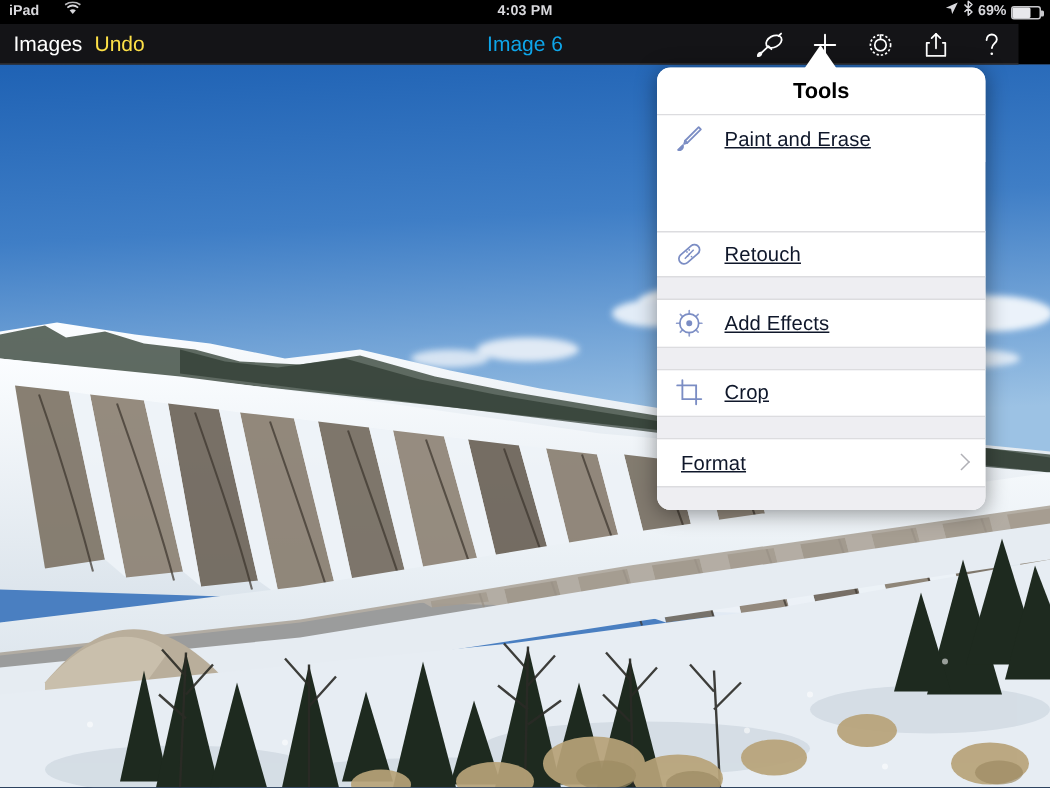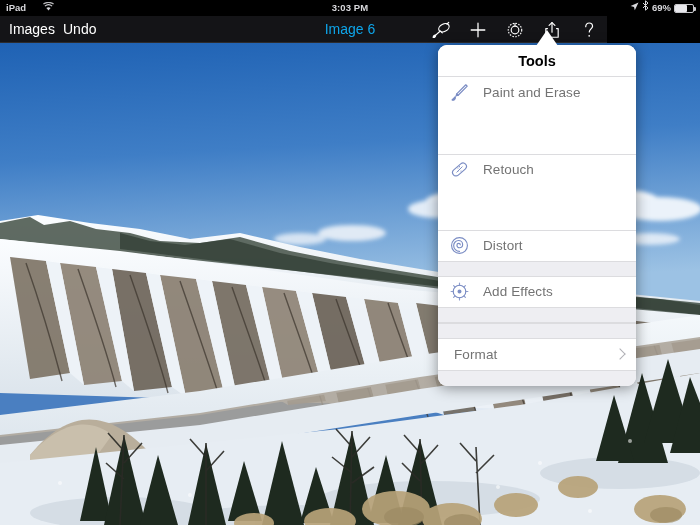--- a/index.html
+++ b/index.html
@@ -48,50 +48,50 @@
   }
   .batt::after {
     content: ""; position: absolute; right: -3px; top: 2.5px;
     width: 2px; height: 4px; background: #c8c8cc; border-radius: 0 1px 1px 0;
   }
   .batt > i { display: block; height: 100%; background: #e8e8ec; width: 69%; border-radius: 1px; }
 
   
   #toolbar {
     position: absolute; left: 0; top: 16px;
-    width: 607px; height: 27px;
+    width: 679px; height: 27px;
     background: #141417;
     z-index: 30;
   }
   #toolbar::after {
     content: ""; position: absolute; left: 0; bottom: 0; width: 100%; height: 1px;
     background: rgba(255,255,255,.10);
   }
   .tb-text {
     position: absolute; top: 0; height: 27px; line-height: 27px;
     font-size: 14px; color: #ffffff;
   }
   #btn-images { left: 9px; }
-  #btn-undo { left: 63px; color: #ffffff; }
+  #btn-undo { left: 63px; color: #fde047; }
   #doc-title {
     position: absolute; left: 0; width: 700px; top: 0; height: 27px; line-height: 27px;
     text-align: center; font-size: 14px; color: #0ea5e9;
   }
   #tb-icons {
     position: absolute; right: 8px; top: 0; height: 27px;
     display: flex; align-items: center; gap: 17px;
   }
   .tb-icon { width: 20px; height: 20px; display: block; color: #ffffff; cursor: pointer; }
   .tb-icon svg { display: block; width: 20px; height: 20px; }
 
   
   #popover {
     position: absolute;
     left: 438px; top: 45px;
-    width: 198px;
+    width: 219px;
     background: #ffffff;
     border-radius: 9px;
     z-index: 40;
     box-shadow: 0 2px 14px rgba(0,0,0,.42);
     overflow: hidden;
     font-size: 0;
   }
   #popover-arrow {
     position: absolute;
     left: 536px; top: 30px;
@@ -115,22 +115,23 @@
     background: #fff;
     padding-left: 11px;
     cursor: pointer;
   }
   .pop-row + .pop-row { border-top: 1px solid #dcdcdf; margin-top: 46px; }
   .pop-row .icon { width: 21px; height: 21px; flex: 0 0 21px; color: #7b8dc4; }
   .pop-row .icon svg { display: block; width: 21px; height: 21px; }
   .pop-row .label {
     margin-left: 13px;
     font-size: 13.5px;
-    color: #737373;
+    color: #0f172a;
     letter-spacing: .1px;
+    text-decoration: underline;
   }
   .pop-row.no-icon .label { margin-left: 5px; }
   .pop-sep { height: 16px; background: #eeeef2; border-top: 1px solid #dcdcdf; border-bottom: 1px solid #dcdcdf; }
   .pop-foot { height: 16px; background: #eeeef2; border-top: 1px solid #dcdcdf; }
   .chev {
     position: absolute; right: 12px; top: 50%; transform: translateY(-50%);
     width: 8px; height: 8px;
     border-right: 1.6px solid #b0b0b6; border-top: 1.6px solid #b0b0b6;
     transform: translateY(-50%) rotate(45deg);
   }
@@ -314,21 +315,21 @@
     <div id="status-left">
       <span class="sb-label">iPad</span>
       <span>
         <svg width="11" height="9" viewBox="0 0 11 9">
           <path d="M5.5 8.4 L3.4 5.9 Q5.5 4.4 7.6 5.9 Z" fill="#d8d8dc"></path>
           <path d="M1.9 4.1 Q5.5 1.3 9.1 4.1" stroke="#d8d8dc" stroke-width="1.2" fill="none"></path>
           <path d="M0.4 2.1 Q5.5 -1.3 10.6 2.1" stroke="#d8d8dc" stroke-width="1.2" fill="none" opacity=".85"></path>
         </svg>
       </span>
     </div>
-    <div id="status-center">3:03 PM</div>
+    <div id="status-center">4:03 PM</div>
     <div id="status-right">
       <span>
         <svg width="9" height="9" viewBox="0 0 9 9">
             <path d="M8.5 .6 L.6 4.1 L4 4.9 L4.8 8.3 Z" fill="#d8d8dc"></path>
           </svg>
       </span>
       <span>
         <svg width="7" height="11" viewBox="0 0 7 11">
           <path d="M1 3 L6 8 L3.5 10.2 L3.5 .8 L6 3 L1 8" stroke="#d8d8dc" stroke-width="1" fill="none" stroke-linejoin="round"></path>
         </svg>
@@ -405,45 +406,45 @@
           <path d="M7.9 14.1 L14.1 7.9" stroke-width="1"></path>
           <circle cx="9.4" cy="9.4" r=".62" fill="#7b8dc4" stroke="none"></circle>
           <circle cx="11" cy="11" r=".62" fill="#7b8dc4" stroke="none"></circle>
           <circle cx="12.6" cy="12.6" r=".62" fill="#7b8dc4" stroke="none"></circle>
           <circle cx="11" cy="8" r=".62" fill="#7b8dc4" stroke="none"></circle>
           <circle cx="9.9" cy="12.3" r=".62" fill="#7b8dc4" stroke="none"></circle>
         </svg>
       </span>
       <span class="label">Retouch</span>
     </div>
-    <div class="pop-row">
-      <span class="icon">
-        <svg viewBox="0 0 22 22" fill="none" stroke="#7b8dc4" stroke-width="1.2" stroke-linecap="round">
-          <circle cx="11" cy="11" r="8.3"></circle>
-          <path d="M11 17.2 C7.6 17.2 4.9 14.5 4.9 11 C4.9 8.1 7.2 5.8 10 5.8 C12.4 5.8 14.3 7.7 14.3 10 C14.3 11.9 12.8 13.4 11 13.4 C9.5 13.4 8.3 12.2 8.3 10.8 C8.3 9.7 9.2 8.8 10.2 8.8 C11.1 8.8 11.8 9.5 11.8 10.3"></path>
-        </svg>
-      </span>
-      <span class="label">Distort</span>
-    </div>
 
     <div class="pop-sep"></div>
 
     <div class="pop-row">
       <span class="icon">
         <svg viewBox="0 0 22 22" fill="none" stroke="#7b8dc4" stroke-width="1.2" stroke-linecap="round">
           <circle cx="11" cy="11" r="6.6"></circle>
           <circle cx="11" cy="11" r="1.5" fill="#7b8dc4"></circle>
           <path d="M11 4.4 V2.2 M11 19.8 V17.6 M4.4 11 H2.2 M19.8 11 H17.6 M6.3 6.3 L4.8 4.8 M17.2 17.2 L15.7 15.7 M15.7 6.3 L17.2 4.8 M4.8 17.2 L6.3 15.7" opacity=".85"></path>
         </svg>
       </span>
       <span class="label">Add Effects</span>
     </div>
 
     <div class="pop-sep"></div>
 
+    <div class="pop-row">
+      <span class="icon">
+        <svg viewBox="0 0 22 22" fill="none" stroke="#7b8dc4" stroke-width="1.3" stroke-linecap="round">
+          <path d="M6.2 2.6 V15.8 H19.4"></path>
+          <path d="M2.6 6.2 H15.8 V19.4"></path>
+        </svg>
+      </span>
+      <span class="label">Crop</span>
+    </div>
 
     <div class="pop-sep"></div>
 
     <div class="pop-row no-icon">
       <span class="label">Format</span>
       <span class="chev"></span>
     </div>
 
     <div class="pop-foot"></div>
   </div>

